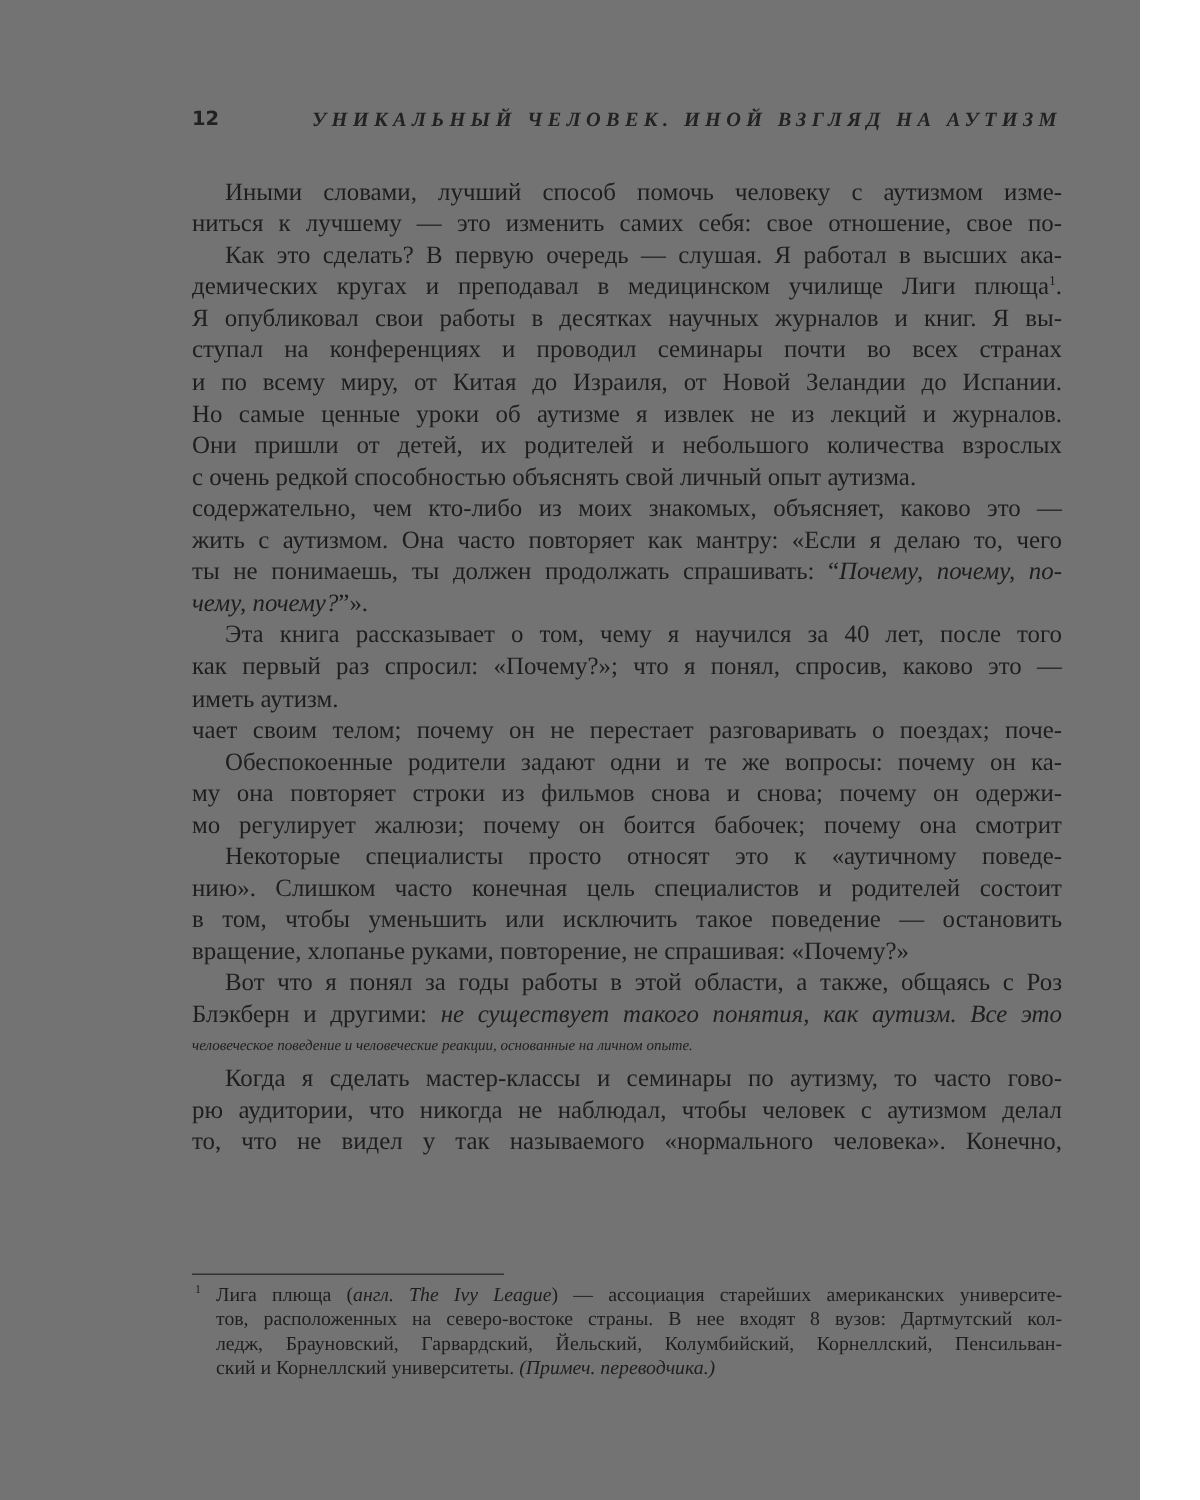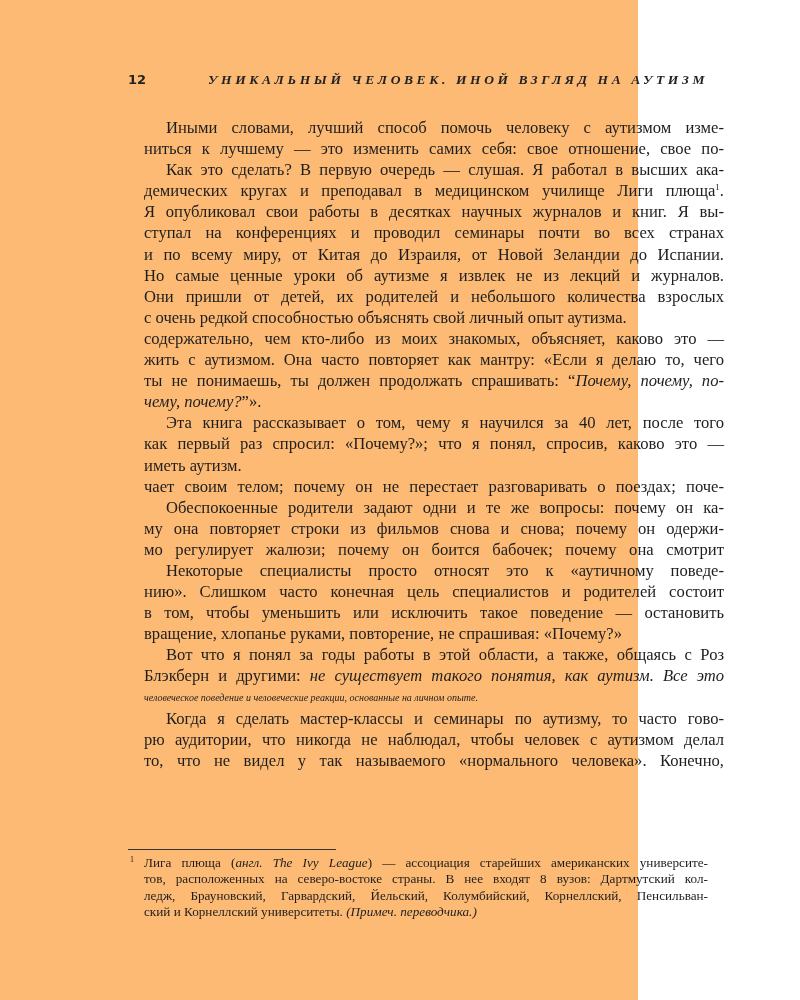--- a/index.html
+++ b/index.html
@@ -1,21 +1,21 @@
 <!DOCTYPE html>
 <html><head>
 <meta charset="utf-8">
 <style>
   html, body { margin: 0; padding: 0; background: #ffffff; }
   body { width: 800px; height: 1000px; position: relative; overflow: hidden; }
-  .page { position: absolute; left: 0; top: 0; width: 638px; height: 1000px; background: #fdba74; }
+  .page { position: absolute; left: 0; top: 0; width: 760px; height: 1000px; background: #737373; }
   .running-head { position: absolute; top: 72px; left: 128px; width: 580px; height: 20px; }
   .page-num { position: absolute; left: 0; top: 0; font-family: "DejaVu Sans", sans-serif; font-weight: bold; font-size: 13px; color: #222; }
   .head-title { position: absolute; right: 0; top: 0; font-family: "Liberation Serif", serif; font-style: italic; font-weight: bold; font-size: 13.5px; letter-spacing: 3.6px; color: #222; white-space: nowrap; margin-left: 36px; }
-  .body { position: absolute; left: 144px; top: 117px; width: 580px; font-family: "Liberation Serif", serif; font-size: 16.6px; color: #1e1e1e; }
+  .body { position: absolute; left: 128px; top: 117px; width: 580px; font-family: "Liberation Serif", serif; font-size: 16.6px; color: #1e1e1e; }
   .ln { height: 21.1px; line-height: 21.1px; white-space: nowrap; text-align: justify; text-align-last: justify; }
   .ln.last { text-align-last: left; }
   .ln.ind { padding-left: 22px; }
   .ln i { font-style: italic; }
   sup { font-size: 9px; line-height: 0; vertical-align: 6px; }
   .fn-rule { position: absolute; left: 128px; top: 849px; width: 208px; height: 1px; background: #333; }
   .footnote { position: absolute; left: 128px; top: 855px; width: 580px; font-family: "Liberation Serif", serif; font-size: 13.2px; color: #1e1e1e; }
   .fn { height: 16.3px; line-height: 16.3px; white-space: nowrap; text-align: justify; text-align-last: justify; padding-left: 16px; }
   .fn.last { text-align-last: left; }
   .fn-mark { position: absolute; left: 2px; top: -3px; font-size: 8px; }

